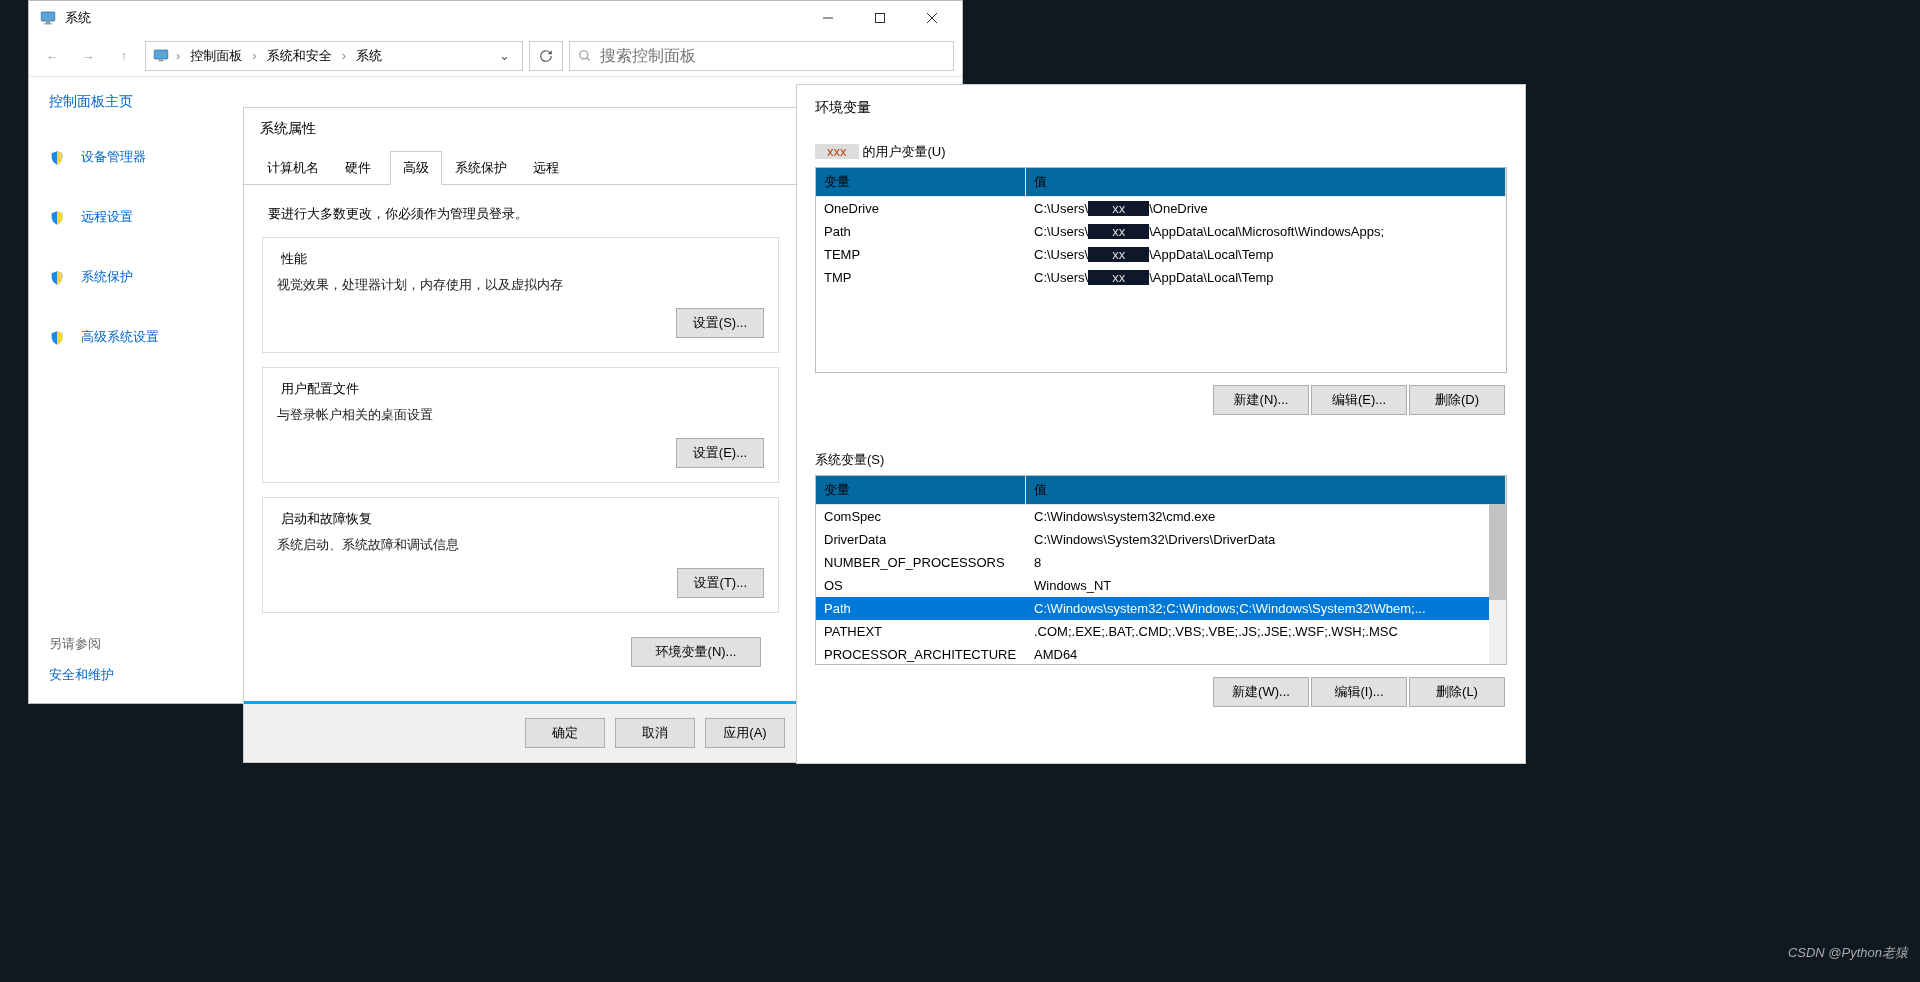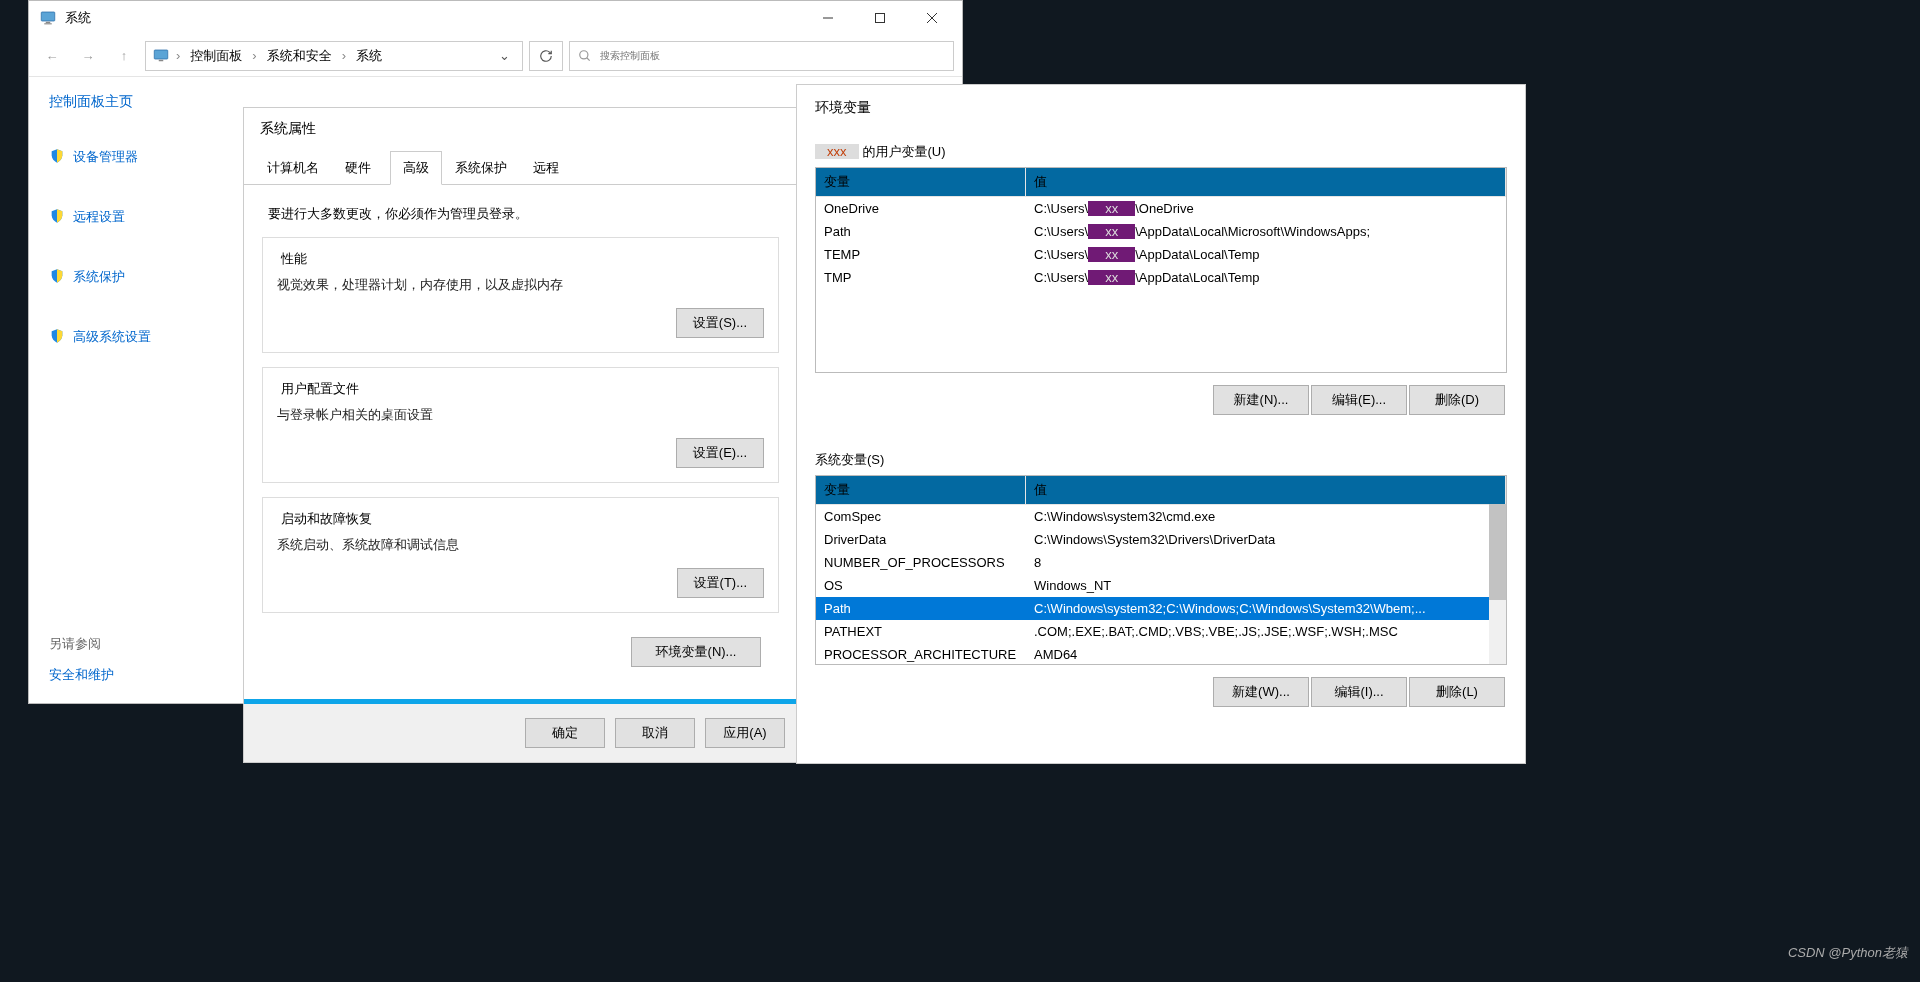--- a/index.html
+++ b/index.html
@@ -15,67 +15,67 @@
 
 .sys-nav { height: 42px; display: flex; align-items: center; padding: 0 8px; gap: 6px; border-bottom: 1px solid #e5e5e5; }
 .nav-arrow { width: 30px; height: 30px; display:flex;align-items:center;justify-content:center;color:#999; }
 .breadcrumb { display:flex; align-items:center; border:1px solid #ccc; height:30px; padding:0 6px; flex:1; gap:4px; }
 .bc-icon { width:18px; height:18px; }
 .bc-sep { color:#888; padding:0 2px; }
 .bc-item { padding:2px 4px; }
 .bc-drop { color:#555; padding:0 6px; }
 .refresh { width:34px; height:30px; border:1px solid #ccc; display:flex;align-items:center;justify-content:center; }
 .search { width:385px; height:30px; border:1px solid #ccc; display:flex;align-items:center; padding:0 8px; gap:8px; color:#888; }
-.search input { border:none; outline:none; flex:1; color:#888; font-size:10px; }
+.search input { border:none; outline:none; flex:1; color:#888; font-size:16px; }
 
 .sys-body { display:flex; height:calc(100% - 76px); }
 .sidebar { width:200px; padding:16px 20px; }
 .sidebar h4 { color:#0066cc; font-weight:normal; margin-bottom:14px; font-size:14px; }
-.side-link { display:flex; align-items:flex-start; gap:8px; color:#0066cc; padding:5px 0;margin-top:32px; }
+.side-link { display:flex; align-items:flex-end; gap:16px; color:#0066cc; padding:5px 0;margin-top:32px; }
 .shield { width:16px; height:16px; }
 .sys-main { flex:1; background:#fff; padding:8px; position:relative; }
 .see-also { position:absolute; bottom:16px; left:20px; }
 .see-also h5 { color:#666; font-weight:normal; margin-bottom:10px; font-size:13px; }
 .sa-link { color:#0066cc; padding:3px 0; }
 
 
 .props-dialog { position:absolute; left:243px; top:107px; width:555px; height:656px; background:#fff; border:1px solid #ccc; }
 .props-title { padding:12px 16px; font-size:14px; }
 .tabs { display:flex; border-bottom:1px solid #ccc; padding:0 10px; }
 .tab { padding:7px 12px; border:1px solid transparent; position:relative; top:1px; }
 .tab.active { border:1px solid #ccc; border-bottom:1px solid #fff; background:#fff;margin-left:6px; }
 .props-body { padding:14px 18px; }
 .admin-note { padding:6px 0 14px 6px; }
 .group { border:1px solid #ddd; padding:12px 14px 14px; margin-bottom:14px; position:relative; }
 .group-title { background:#fff; padding:0 4px; }
 .group-desc { padding:8px 0 14px; color:#222; }
 .group-btn-row { display:flex; justify-content:flex-end; }
 .btn { background:#e1e1e1; border:1px solid #adadad; padding:5px 16px; min-width:80px; text-align:center; }
 .env-btn-row { display:flex; justify-content:flex-end; padding:10px 18px; }
-.dialog-buttons { display:flex; justify-content:flex-end; gap:10px; padding:14px 12px; border-top:5px solid #0ea5e9; position:absolute; bottom:0; left:0; right:0; background:#f0f0f0; }
+.dialog-buttons { display:flex; justify-content:flex-end; gap:10px; padding:14px 12px; border-top:3px solid #0ea5e9; position:absolute; bottom:0; left:0; right:0; background:#f0f0f0; }
 
 
 .env-dialog { position:absolute; left:796px; top:84px; width:730px; height:680px; background:#fff; border:1px solid #ccc; }
 .env-title { padding:14px 18px; font-size:14px; }
 .env-section { padding:6px 18px; }
 .env-section-label { padding:6px 0; }
 .env-section-label .user-blur { background:#ddd; color:#c2410c; padding:0 12px; margin-right:4px; }
 .env-table { border:1px solid #bbb; height:206px; overflow:hidden; position:relative; }
 .env-table-sys { height:190px; }
 .env-head { display:flex; background:#0369a1; border-bottom:1px solid #e5e5e5; }
 .env-head .col { padding:5px 8px; border-right:1px solid #e5e5e5; }
 .col-var { width:210px; }
 .col-val { flex:1; }
 .env-rows { overflow-y:auto; height:calc(100% - 28px); }
 .env-row { display:flex; padding:2px 0; }
 .env-row.sel { background:#0078d7; color:#fff; }
 .env-row .cell { padding:2px 8px; white-space:nowrap; overflow:hidden; text-overflow:ellipsis; }
 .cell-var { width:210px; }
 .cell-val { flex:1; }
-.blur { background:#701a75; color:#ddd; padding:0 17px; }
+.blur { background:#0f172a; color:#ddd; padding:0 24px; }
 .env-btns { display:flex; justify-content:flex-end; gap:2px; padding:12px 2px 18px; }
 .env-btns .btn { min-width:96px; }
 .scrollbar { position:absolute; right:0; top:28px; bottom:0; width:17px; background:#f0f0f0; }
 .scroll-thumb { background:#c2c2c2; width:100%; height:60%; }
 
 .watermark { position:absolute; right:12px; bottom:20px; color:#aaa; font-style:italic; font-size:13px; }
 
 svg { display:block; }
 </style>
 </head>

